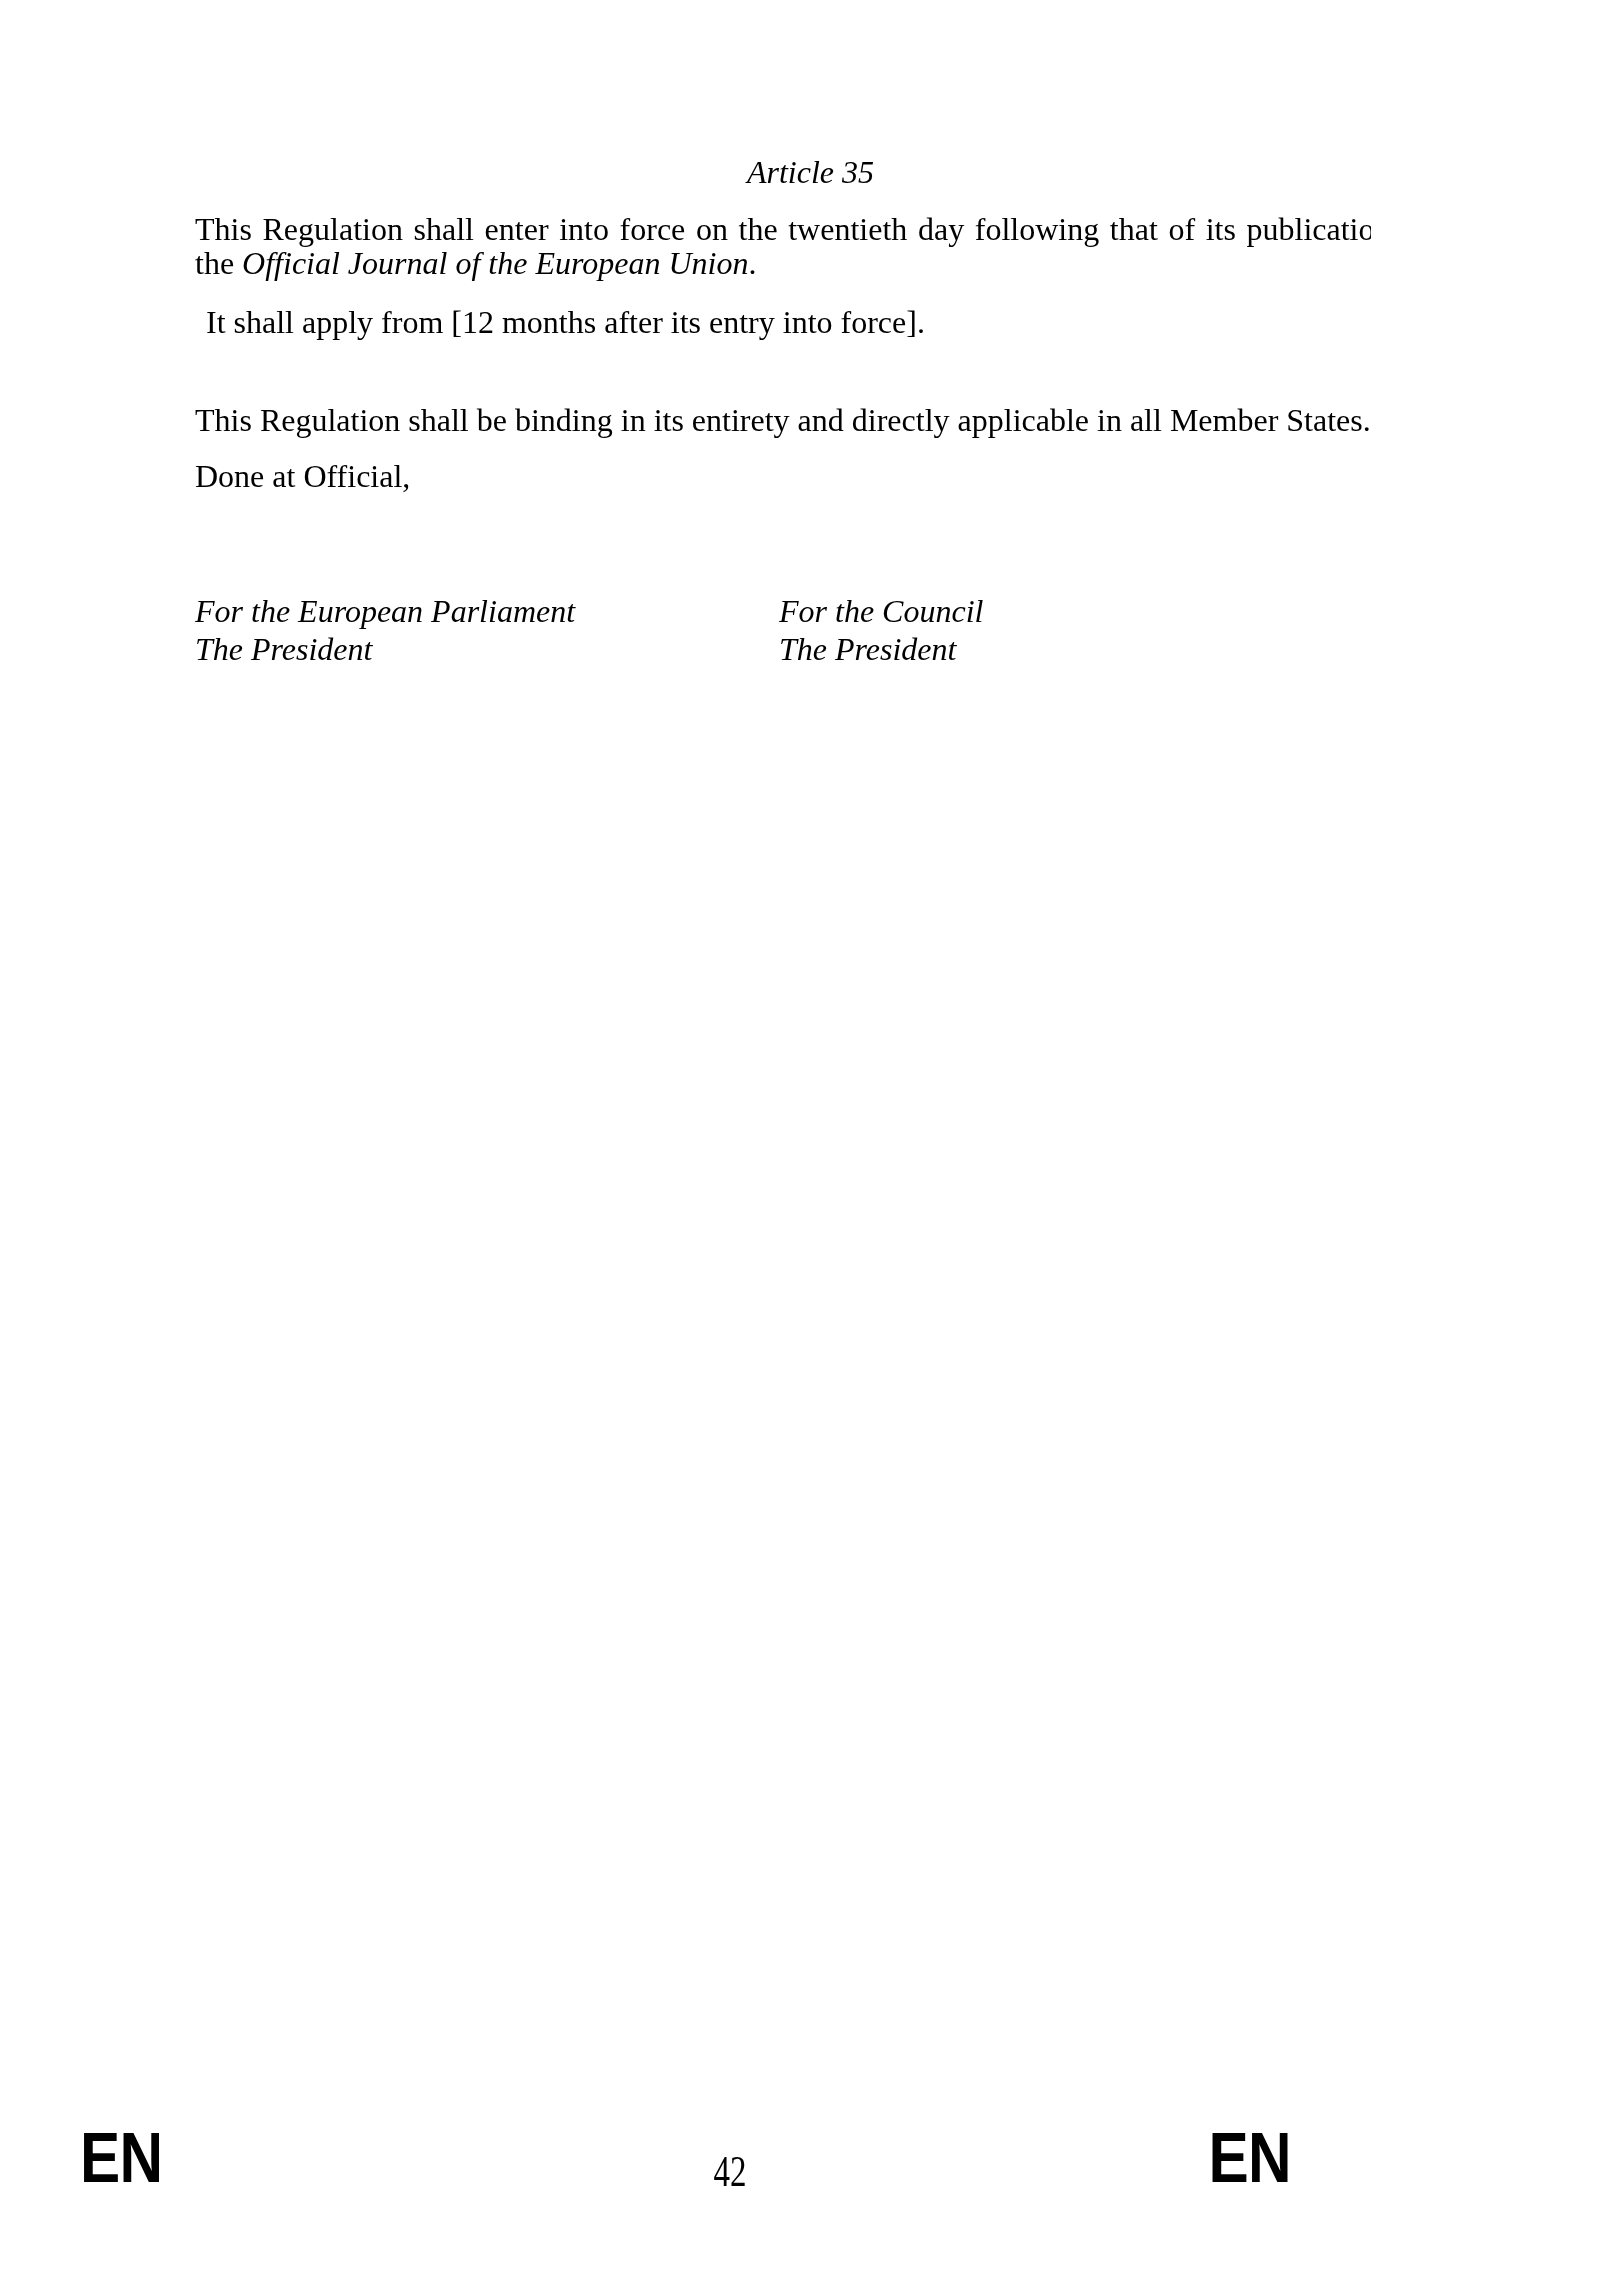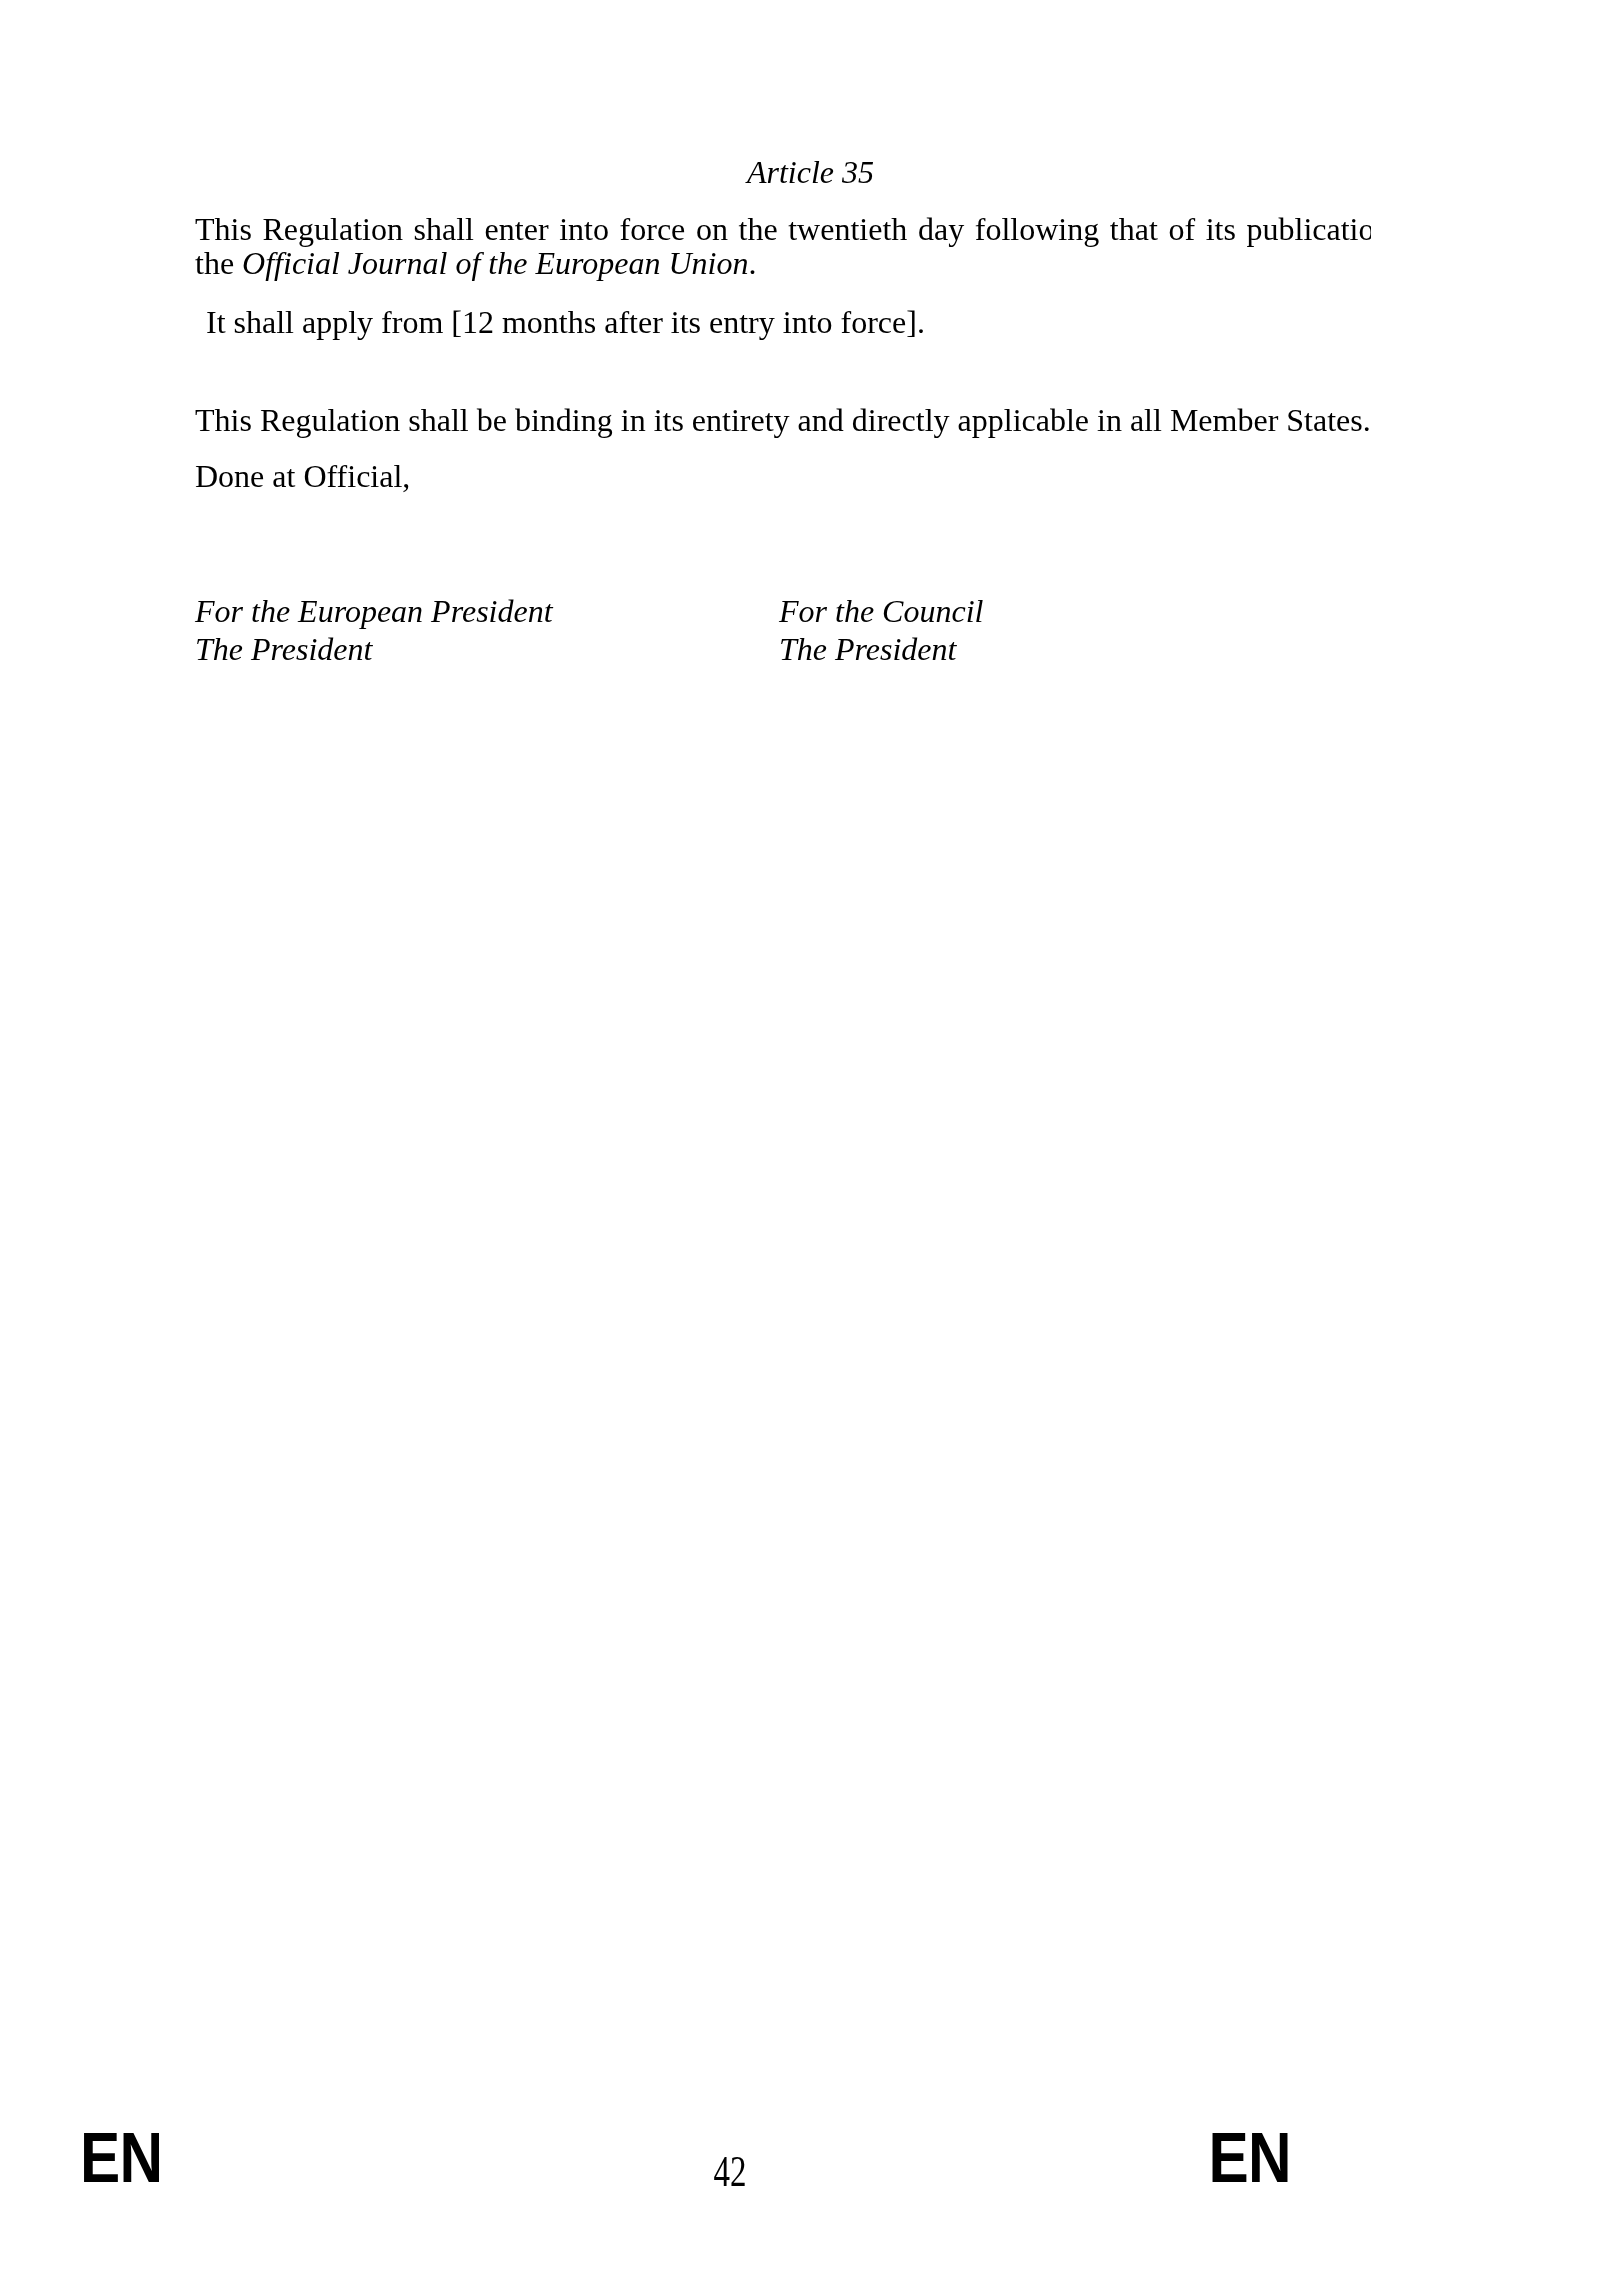--- a/index.html
+++ b/index.html
@@ -105,21 +105,21 @@
     <p class="body-para para-entry"><span>This Regulation shall enter into force on the twentieth day following that of its publication in the </span><em>Official Journal of the European Union</em><span>.</span></p>
 
     <p class="body-para para-apply">It shall apply from [12 months after its entry into force].</p>
 
     <p class="body-para para-binding">This Regulation shall be binding in its entirety and directly applicable in all Member States.</p>
 
     <p class="body-para para-done">Done at Official,</p>
 
     <div class="signature-row">
       <div class="signature-col-left">
-        <div>For the European President</div>
+        <div>For the European Parliament</div>
         <div>The President</div>
       </div>
       <div class="signature-col-right">
         <div>For the Council</div>
         <div>The President</div>
       </div>
     </div>
 
   </div>
 

